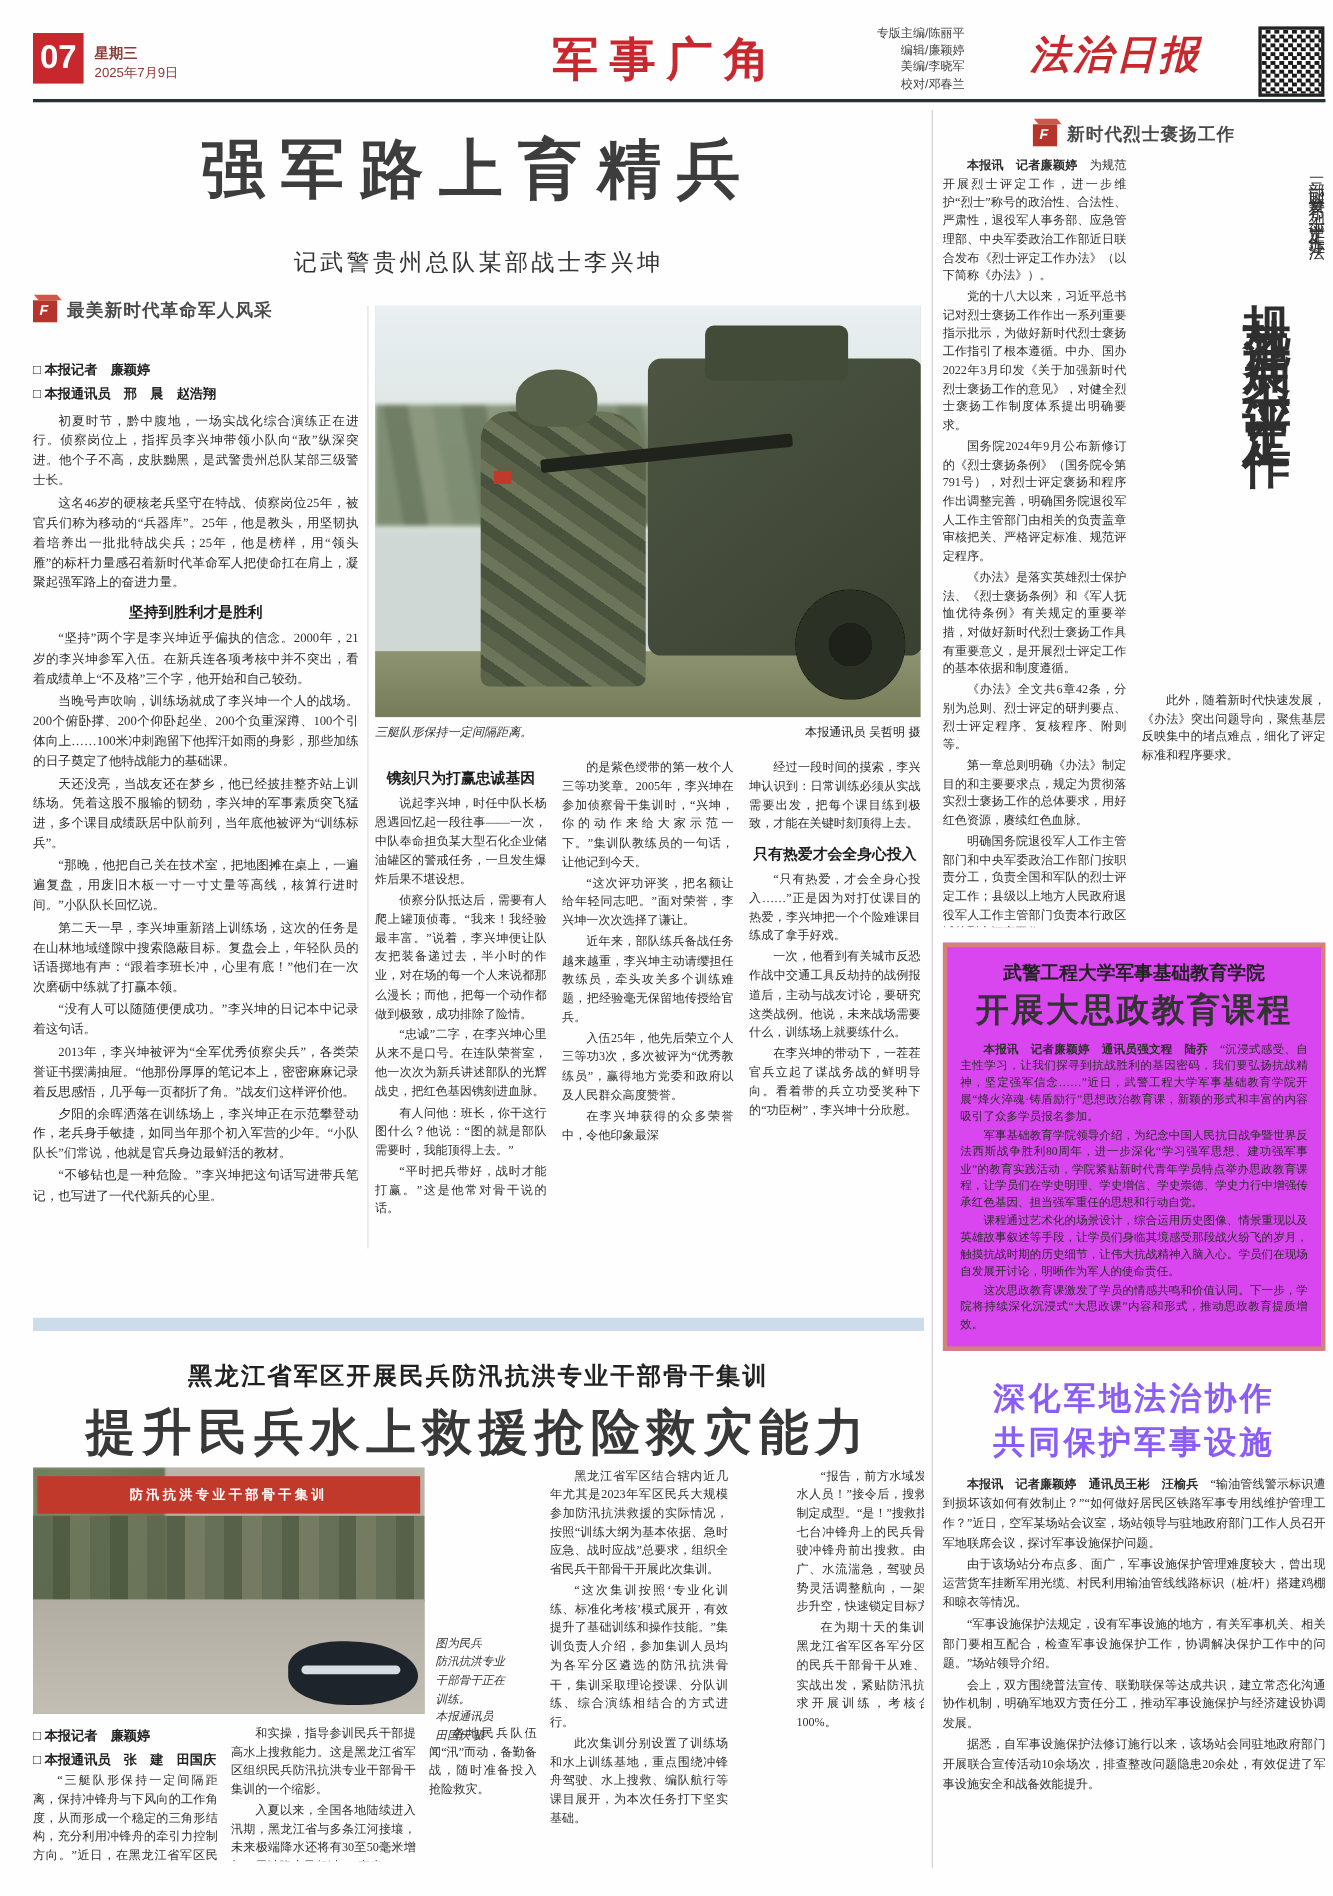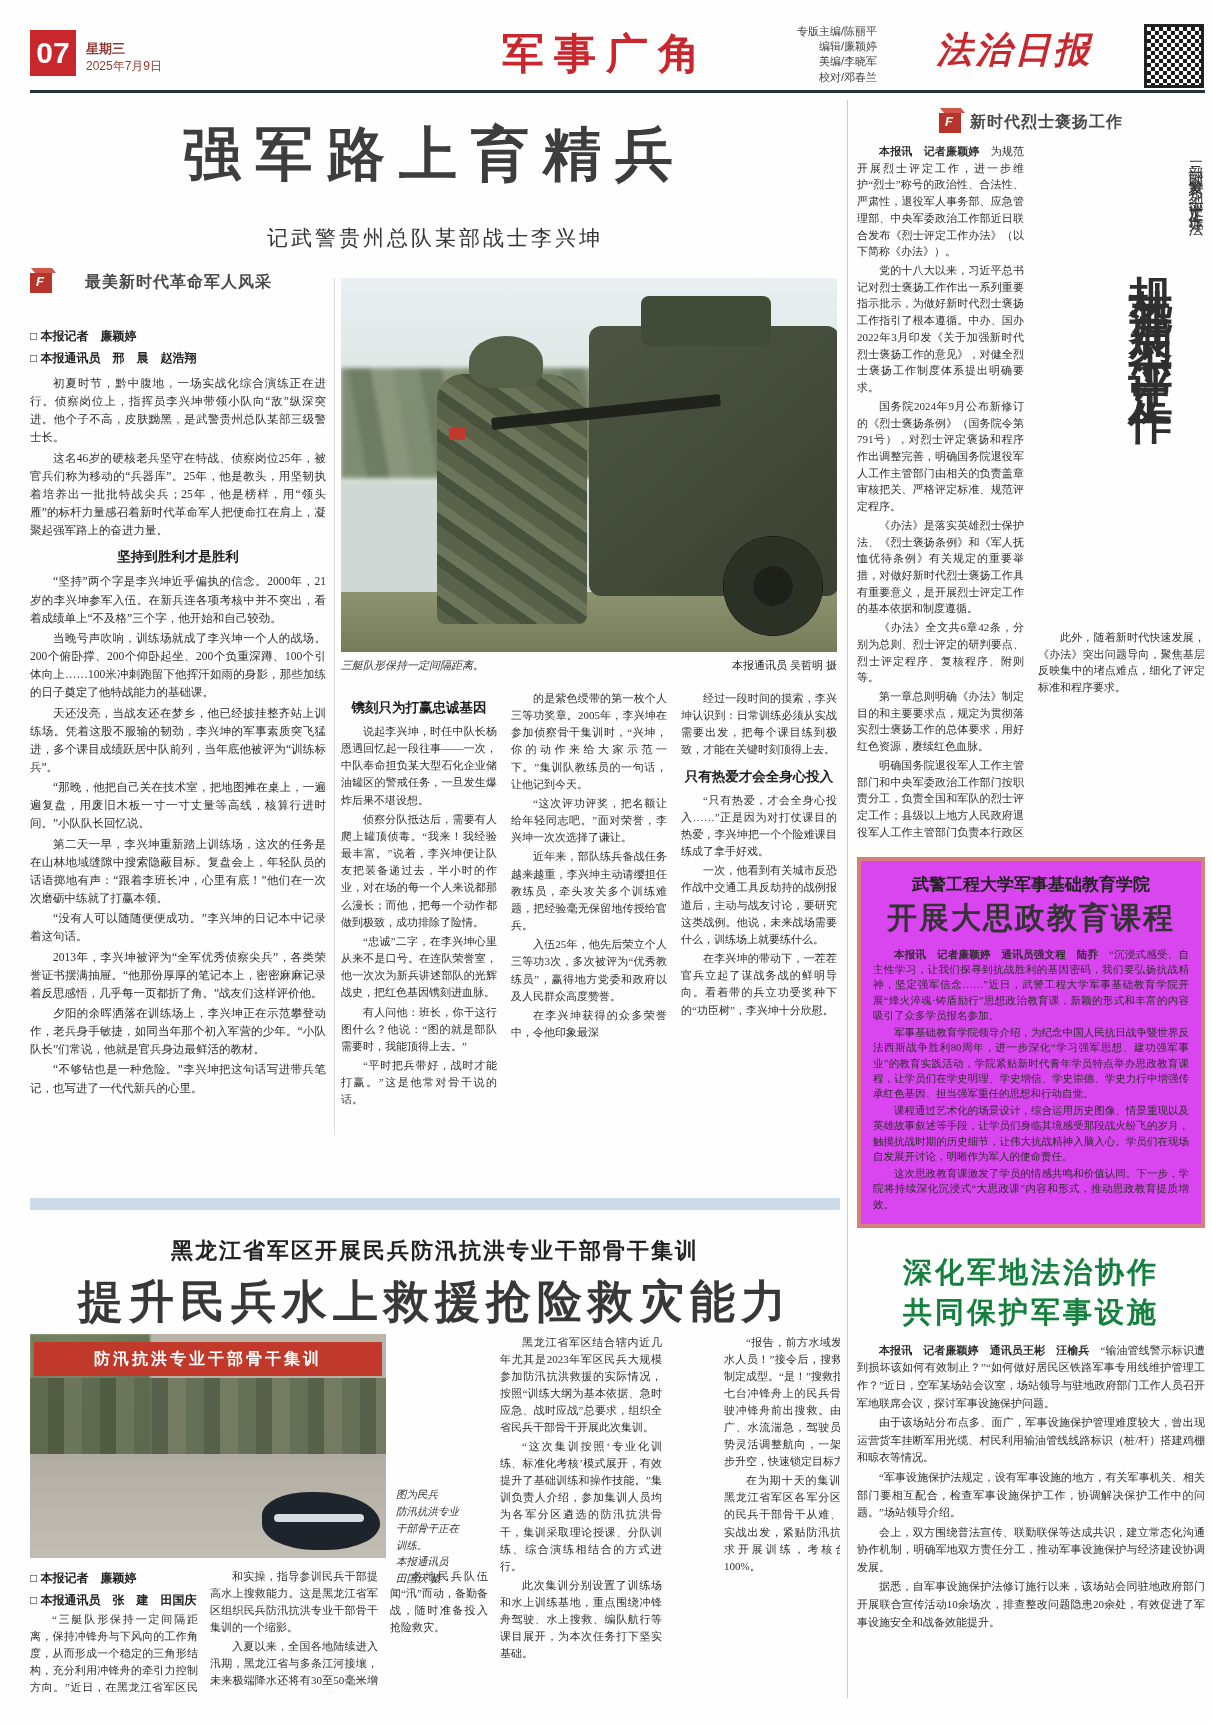--- a/index.html
+++ b/index.html
@@ -31,21 +31,21 @@
              font-size:16px;font-weight:bold;color:#4a4a4a;letter-spacing:1px;}
   .cube{position:relative;width:22px;height:20px;background:#b5342c;margin-right:9px;flex:0 0 auto;}
   .cube::before{content:"";position:absolute;top:-5px;left:3px;width:21px;height:5px;background:#d4554a;transform:skewX(40deg);}
   .cube::after{content:"F";position:absolute;left:6px;top:1px;color:#fff;font-weight:bold;font-size:13px;font-style:italic;}
   
   .lead-headline{position:absolute;left:30px;top:116px;width:810px;text-align:center;
                  font-family:"Liberation Sans",sans-serif;font-weight:bold;font-size:58px;
                  letter-spacing:14px;color:#3d3d3d;}
   .lead-dek{position:absolute;left:30px;top:224px;width:810px;text-align:center;
             font-family:"Liberation Sans",sans-serif;font-size:21px;color:#333;letter-spacing:3px;}
-  .lead-label{position:absolute;left:30px;top:272px;gap:24px;}
+  .lead-label{position:absolute;left:30px;top:272px;}
   .lead-bylines{position:absolute;left:30px;top:326px;}
   .lead-col0{position:absolute;left:30px;top:374px;width:296px;height:760px;overflow:hidden;}
   .col-divider{position:absolute;left:334px;top:278px;width:1px;height:857px;background:#ddd;}
   .photo-main{position:absolute;left:341px;top:278px;width:496px;height:374px;overflow:hidden;background:#cfd8d4;}
   .sky{position:absolute;left:0;top:0;width:100%;height:55%;background:linear-gradient(#e9eff2,#d4ddd4);}
   .treeband{position:absolute;left:0;top:90px;width:100%;height:110px;
             background:repeating-linear-gradient(80deg,#6f7f61 0 26px,#5c6b4f 26px 48px,#7d8a6c 48px 70px);filter:blur(2px);opacity:.85;}
   .grass{position:absolute;left:0;bottom:0;width:100%;height:60px;background:linear-gradient(#8d9370,#767c58);}
   .vehicle{position:absolute;left:248px;top:48px;width:250px;height:270px;background:linear-gradient(140deg,#4d5542,#3a4132);border-radius:12px;}
   .turret{position:absolute;left:300px;top:18px;width:130px;height:50px;background:#424a38;border-radius:8px;}
@@ -65,21 +65,21 @@
   
   .sep-band{position:absolute;left:30px;top:1198px;width:810px;height:12px;background:#ccdcea;}
   
   .militia{position:absolute;left:30px;top:1228px;width:810px;height:467px;overflow:hidden;}
   .militia-kicker{text-align:center;font-family:"Liberation Sans",sans-serif;font-weight:bold;font-size:22px;color:#222;letter-spacing:2px;margin-top:8px;}
   .militia-headline{text-align:center;font-family:"Liberation Sans",sans-serif;font-weight:bold;font-size:45px;color:#383838;letter-spacing:6px;margin-top:6px;}
   .photo-militia{position:absolute;left:0;top:106px;width:356px;height:224px;background:linear-gradient(#b9b5aa,#a9a59a);overflow:hidden;}
   .m-trees{position:absolute;left:0;top:0;width:120px;height:120px;background:radial-gradient(circle at 30% 30%,#7a8a68,#5d6d4e);filter:blur(1px);}
   .m-banner{position:absolute;left:4px;top:8px;right:4px;height:34px;background:#c0392b;color:#fff;
             display:flex;align-items:center;justify-content:center;font-family:"Liberation Sans",sans-serif;
-            font-size:16px;font-weight:bold;letter-spacing:3px;}
+            font-size:12px;font-weight:bold;letter-spacing:3px;}
   .m-crowd{position:absolute;left:0;top:44px;width:100%;height:78px;
            background:repeating-linear-gradient(90deg,#5d684e 0 18px,#4d583f 18px 34px,#6c755a 34px 52px);opacity:.9;}
   .m-ground{position:absolute;left:0;bottom:0;width:100%;height:104px;background:linear-gradient(#b1ada2,#c2beb3);}
   .m-boat{position:absolute;left:232px;bottom:8px;width:118px;height:58px;background:#1e242b;border-radius:40% 55% 45% 45%;}
   .m-boat::after{content:"";position:absolute;left:12px;top:22px;width:90px;height:8px;background:#d8dde2;border-radius:4px;}
   .militia-capcol{position:absolute;left:366px;top:106px;width:92px;height:254px;display:flex;flex-direction:column;justify-content:flex-end;}
   .capline{font-style:italic;font-size:10.5px;line-height:1.6;color:#333;text-align:left;}
   .militia-colB{position:absolute;left:470px;top:106px;width:162px;height:356px;overflow:hidden;}
   .militia-colC{position:absolute;left:646px;top:106px;width:164px;height:356px;overflow:hidden;margin-left:48px;}
   .militia .bp{font-size:11px;line-height:1.55;}
@@ -101,21 +101,21 @@
             letter-spacing:4px;height:470px;margin-top:6px;margin-left:10px;}
   
   .redbox{border:4px solid #d6807c;background:#d946ef;margin-top:14px;padding:12px 12px 10px;overflow:hidden;}
   .redbox-kicker{text-align:center;font-family:"Liberation Sans",sans-serif;font-weight:bold;font-size:17px;color:#222;}
   .redbox-headline{text-align:center;font-family:"Liberation Sans",sans-serif;font-weight:bold;font-size:30px;
                    color:#333;letter-spacing:2px;margin:2px 0 8px;}
   .redbox .bp{font-size:10.5px;line-height:1.45;}
   
   .facility{margin-top:24px;}
   .fac-headline{text-align:center;font-family:"Liberation Sans",sans-serif;font-weight:bold;font-size:29px;
-                color:#15803d;letter-spacing:3px;line-height:1.38;}
+                color:#8b5cf6;letter-spacing:3px;line-height:1.38;}
   .facility .bp{font-size:11px;line-height:1.6;}
   .fac-body{margin-top:10px;}
 </style>
 </head>
 <body>
 
 <div id="page">
 
   <div class="pagenum">07</div>
   <div class="dateblock">

